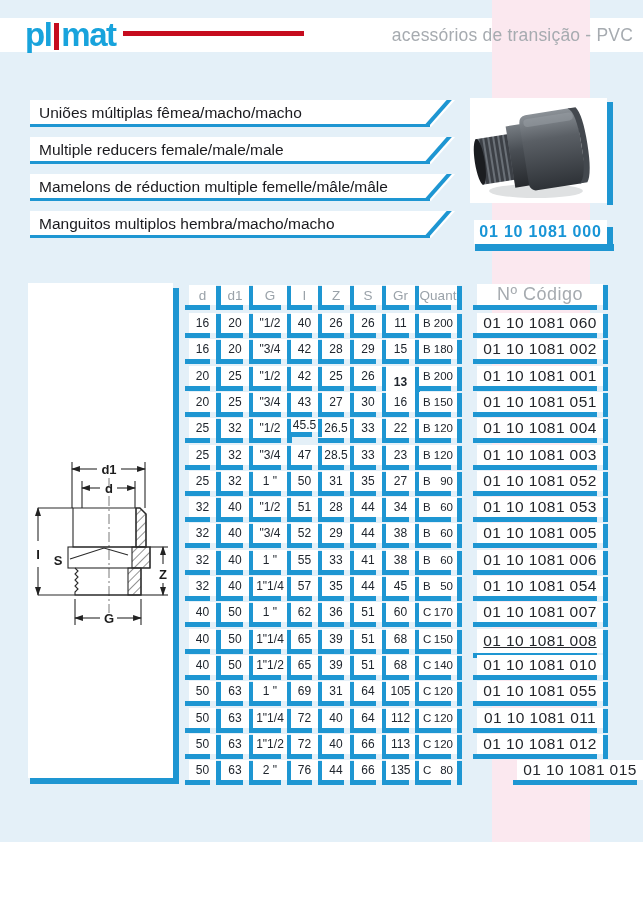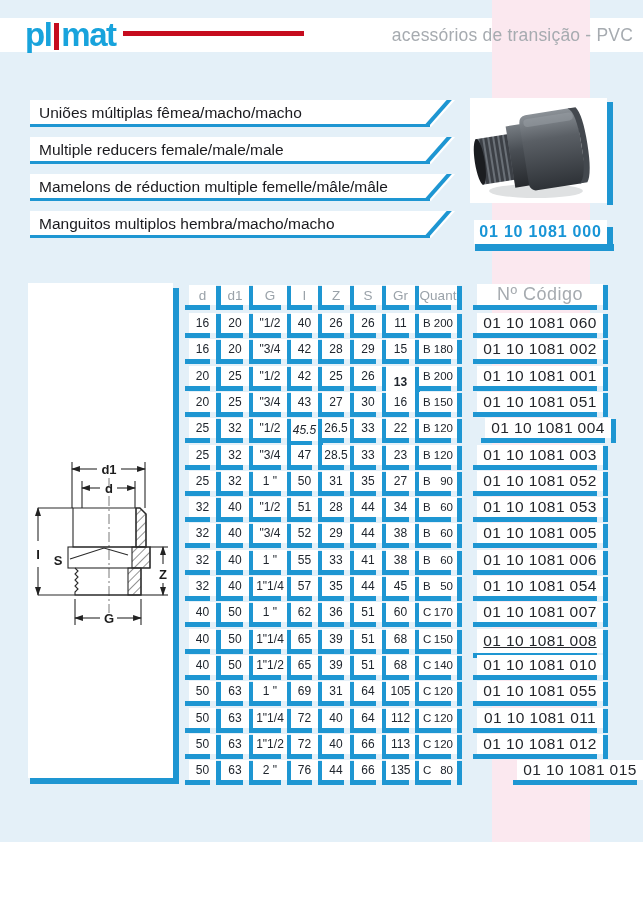--- a/index.html
+++ b/index.html
@@ -236,29 +236,29 @@
         <div class="lcell vcell" style="left: 354px; top: 392px; width: 28px; height: 19.5px;">30</div>
         <div class="lcell vcell" style="left: 386px; top: 392px; width: 29px; height: 19.5px;">16</div>
         <div class="lcell qcell" style="left: 419px; top: 392px; width: 38px; height: 19.5px;">
           <span>B</span>
           <span>150</span>
         </div>
         <div class="lcell codecell" style="left: 477px; top: 392px; width: 126px; height: 20px;">01 10 1081 051</div>
         <div class="lcell vcell" style="left: 189px; top: 418px; width: 27px; height: 19.5px;">25</div>
         <div class="lcell vcell" style="left: 221px; top: 418px; width: 28px; height: 19.5px;">32</div>
         <div class="lcell vcell" style="left: 253px; top: 418px; width: 34px; height: 19.5px;">"1/2</div>
-        <div class="lcell vcell" style="left: 291px; top: 418px; width: 27px; height: 23px; font-style: italic;">45.5</div>
+        <div class="lcell vcell" style="left: 291px; top: 418px; width: 27px; height: 14px;">45.5</div>
         <div class="lcell vcell" style="left: 322px; top: 418px; width: 28px; height: 19.5px;">26.5</div>
         <div class="lcell vcell" style="left: 354px; top: 418px; width: 28px; height: 19.5px;">33</div>
         <div class="lcell vcell" style="left: 386px; top: 418px; width: 29px; height: 19.5px;">22</div>
         <div class="lcell qcell" style="left: 419px; top: 418px; width: 38px; height: 19.5px;">
           <span>B</span>
           <span>120</span>
         </div>
-        <div class="lcell codecell" style="left: 477px; top: 418px; width: 126px; height: 20px; margin-left: 8px;">01 10 1081 004</div>
+        <div class="lcell codecell" style="left: 477px; top: 418px; width: 126px; height: 20px;">01 10 1081 004</div>
         <div class="lcell vcell" style="left: 189px; top: 445px; width: 27px; height: 19.5px;">25</div>
         <div class="lcell vcell" style="left: 221px; top: 445px; width: 28px; height: 19.5px;">32</div>
         <div class="lcell vcell" style="left: 253px; top: 445px; width: 34px; height: 19.5px;">"3/4</div>
         <div class="lcell vcell" style="left: 291px; top: 445px; width: 27px; height: 19.5px;">47</div>
         <div class="lcell vcell" style="left: 322px; top: 445px; width: 28px; height: 19.5px;">28.5</div>
         <div class="lcell vcell" style="left: 354px; top: 445px; width: 28px; height: 19.5px;">33</div>
         <div class="lcell vcell" style="left: 386px; top: 445px; width: 29px; height: 19.5px;">23</div>
         <div class="lcell qcell" style="left: 419px; top: 445px; width: 38px; height: 19.5px;">
           <span>B</span>
           <span>120</span>

